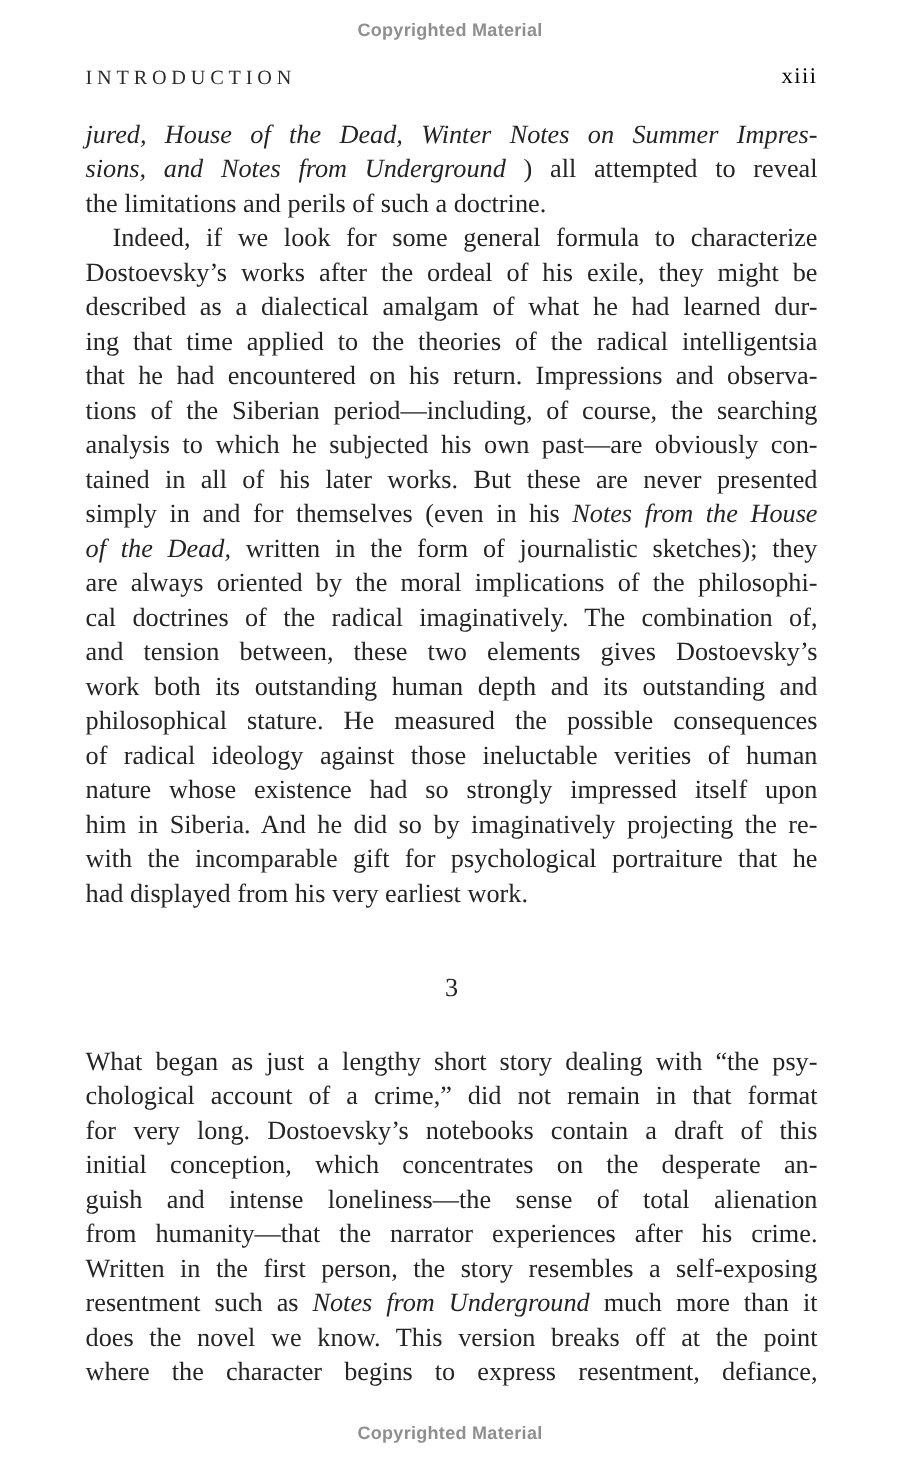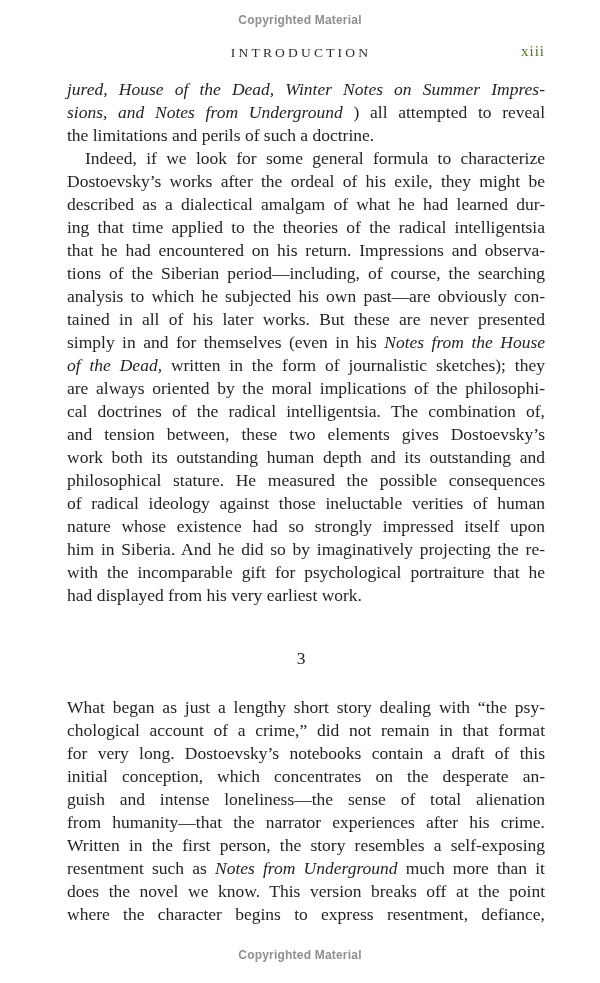--- a/index.html
+++ b/index.html
@@ -27,52 +27,51 @@
     letter-spacing: 0.2px;
   }
   .watermark.top { top: 13px; }
   .watermark.bottom { top: 948px; }
   .running-header {
     position: absolute;
     top: 43px;
     left: 57px;
     width: 488px;
     height: 18px;
-    text-align: center;
+    text-align: left;
     color: #2b2b2b;
   }
   .header-title {
     font-size: 13.5px;
     letter-spacing: 3.2px;
     color: #2b2b2b;
   }
   .folio {
     position: absolute;
     right: 0;
     top: 0;
     font-size: 15px;
     letter-spacing: 1px;
-    color: #4d7c0f;
+    color: #000000;
   }
   .page-body {
     position: absolute;
     top: 78px;
     left: 57px;
     width: 488px;
     color: #242424;
     font-size: 17.5px;
     line-height: 23px;
   }
   .para { margin: 0; }
   .line {
     text-align: justify;
     text-align-last: justify;
     height: 23px;
     white-space: normal;
-    margin-left: 10px;
   }
   .line.line-end { text-align-last: left; }
   .line.indent { text-indent: 18px; }
   .line em { font-style: italic; }
   .section-number {
     margin-top: 40px;
     margin-bottom: 26px;
     height: 23px;
     text-align: center;
     font-size: 17.5px;
@@ -103,21 +102,21 @@
           <div class="line"><span>Dostoevsky’s works after the ordeal of his exile, they might be</span></div>
           <div class="line"><span>described as a dialectical amalgam of what he had learned dur-</span></div>
           <div class="line"><span>ing that time applied to the theories of the radical intelligentsia</span></div>
           <div class="line"><span>that he had encountered on his return. Impressions and observa-</span></div>
           <div class="line"><span>tions of the Siberian period—including, of course, the searching</span></div>
           <div class="line"><span>analysis to which he subjected his own past—are obviously con-</span></div>
           <div class="line"><span>tained in all of his later works. But these are never presented</span></div>
           <div class="line"><span>simply in and for themselves (even in his </span><em>Notes from the House</em></div>
           <div class="line"><em>of the Dead,</em><span> written in the form of journalistic sketches); they</span></div>
           <div class="line"><span>are always oriented by the moral implications of the philosophi-</span></div>
-          <div class="line"><span>cal doctrines of the radical intelligentsia. The combination of,</span></div>
+          <div class="line"><span>cal doctrines of the radical imaginatively. The combination of,</span></div>
           <div class="line"><span>and tension between, these two elements gives Dostoevsky’s</span></div>
           <div class="line"><span>work both its outstanding human depth and its outstanding and</span></div>
           <div class="line"><span>philosophical stature. He measured the possible consequences</span></div>
           <div class="line"><span>of radical ideology against those ineluctable verities of human</span></div>
           <div class="line"><span>nature whose existence had so strongly impressed itself upon</span></div>
           <div class="line"><span>him in Siberia. And he did so by imaginatively projecting the re-</span></div>
           <div class="line"><span>with the incomparable gift for psychological portraiture that he</span></div>
           <div class="line line-end"><span>had displayed from his very earliest work.</span></div>
         </div>
       </div>

